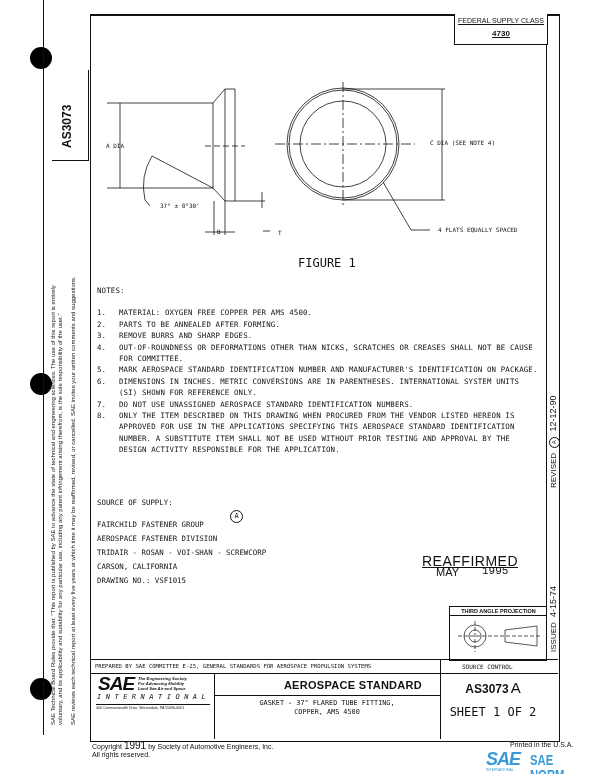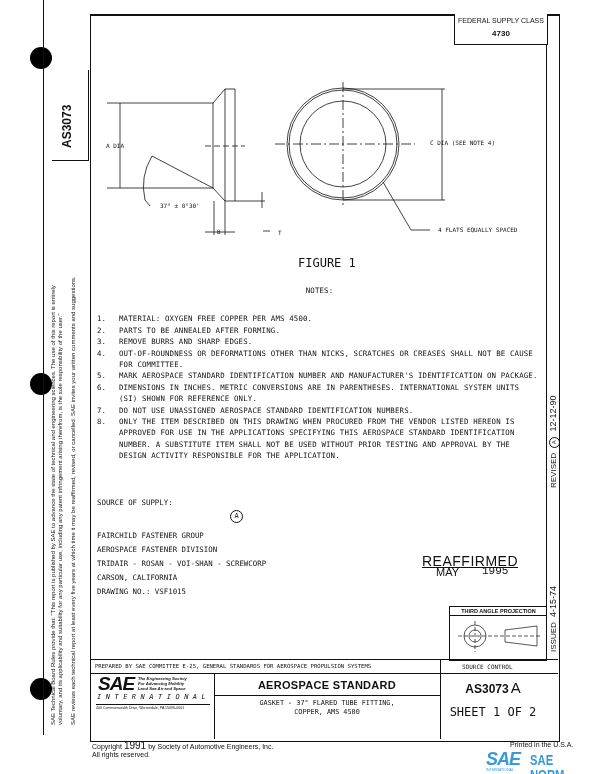--- a/index.html
+++ b/index.html
@@ -28,21 +28,21 @@
 <div class="vert sans" style="left:60px; top:148px; font-size:12px; font-weight:bold;">AS3073</div>
 
 <div class="vert sans" style="left:50px; top:725px; font-size:6px; width:660px;">SAE Technical Board Rules provide that: "This report is published by SAE to advance the state of technical and engineering sciences. The use of this report is entirely</div>
 <div class="vert sans" style="left:57px; top:725px; font-size:6px; width:660px;">voluntary, and its applicability and suitability for any particular use, including any patent infringement arising therefrom, is the sole responsibility of the user."</div>
 <div class="vert sans" style="left:70px; top:725px; font-size:6px; width:660px;">SAE reviews each technical report at least every five years at which time it may be reaffirmed, revised, or cancelled. SAE invites your written comments and suggestions.</div>
 
 <div class="abs" style="left:90px; top:14px; width:468px; height:725px; border:1.5px solid #111; border-top:2px solid #111;"></div>
 
 <div class="vline" style="left:546px; top:14px; width:1px; height:645px;"></div>
 
-<div class="abs" style="left:454px; top:14px; width:92px; height:30px; border:1px solid #111; border-top:none; background:#fff;">
+<div class="abs" style="left:454px; top:14px; width:92px; height:30px; border:1px solid #111; border-top:none; background:#fff;text-decoration:underline;">
   <div class="sans" style="font-size:7px; text-align:center; margin-top:3px;">FEDERAL SUPPLY CLASS</div>
   <div class="sans" style="font-size:8px; text-align:center; margin-top:5px; font-weight:bold;">4730</div>
 </div>
 
 <svg class="abs" style="left:90px; top:60px;" width="456" height="200" viewBox="0 0 456 200" fill="none" stroke="#111" stroke-width="0.8">
 
   <line x1="17" y1="43" x2="123" y2="43"></line>
   <line x1="17" y1="128" x2="123" y2="128"></line>
   <line x1="30" y1="43" x2="30" y2="128"></line>
   <polyline points="123,43 135,29 145,29 145,141 135,141 123,128 123,43"></polyline>
@@ -71,21 +71,21 @@
 </svg>
 <div class="abs mono" style="left:106px; top:142px; font-size:6px;">A DIA</div>
 <div class="abs mono" style="left:160px; top:202px; font-size:6px;">37° ± 0°30'</div>
 <div class="abs mono" style="left:217px; top:228px; font-size:6px;">B</div>
 <div class="abs mono" style="left:278px; top:229px; font-size:6px;">T</div>
 <div class="abs mono" style="left:430px; top:139px; font-size:6px;">C DIA (SEE NOTE 4)</div>
 <div class="abs mono" style="left:438px; top:226px; font-size:6px;">4 FLATS EQUALLY SPACED</div>
 <div class="abs mono" style="left:298px; top:256px; font-size:12px;">FIGURE 1</div>
 
 <div class="abs notes mono" style="left:97px; top:285px; width:445px;">
-  <div style="margin-bottom:17px;text-align:center;">NOTES:</div>
+  <div style="margin-bottom:11px;">NOTES:</div>
   <div id="notes-list">
       <div class="note-row">
         <span class="note-num">1.</span>
         <span>MATERIAL:  OXYGEN FREE COPPER PER AMS 4500.</span>
       </div>
       <div class="note-row">
         <span class="note-num">2.</span>
         <span>PARTS TO BE ANNEALED AFTER FORMING.</span>
       </div>
       <div class="note-row">
@@ -129,21 +129,21 @@
         <span>NUMBER.  A SUBSTITUTE ITEM SHALL NOT BE USED WITHOUT PRIOR TESTING AND APPROVAL BY THE</span>
       </div>
       <div class="note-row">
         <span class="note-num"></span>
         <span>DESIGN ACTIVITY RESPONSIBLE FOR THE APPLICATION.</span>
       </div>
     </div>
 </div>
 
 <div class="abs mono" style="left:97px; top:496px; font-size:7.4px; line-height:14px;">
-  <div style="margin-bottom:19px;">SOURCE OF SUPPLY:</div>
+  <div style="margin-bottom:8px;">SOURCE OF SUPPLY:</div>
   <div id="source-lines">
       <div>FAIRCHILD FASTENER GROUP</div>
       <div>AEROSPACE FASTENER DIVISION</div>
       <div>TRIDAIR - ROSAN - VOI-SHAN - SCREWCORP</div>
       <div>CARSON, CALIFORNIA</div>
       <div>DRAWING NO.:  VSF1015</div>
     </div>
 </div>
 <div class="abs mono" style="left:230px; top:510px; width:11px; height:11px; border:1px solid #111; border-radius:50%; font-size:7px; line-height:11px; text-align:center;"><span>A</span></div>
 
@@ -183,21 +183,21 @@
 <div class="abs sans" style="left:98px; top:675px; font-size:19px; font-weight:900; font-style:italic; letter-spacing:-1px; line-height:18px;">SAE</div>
 <div class="abs sans" style="left:138px; top:676px; font-size:4.2px; line-height:5px; font-style:italic; font-weight:bold;">
   <div>The Engineering Society</div>
   <div>For Advancing Mobility</div>
   <div>Land Sea Air and Space</div>
 </div>
 <div class="abs mono" style="left:97px; top:693px; font-size:7px; letter-spacing:4.5px; font-style:italic;">INTERNATIONAL</div>
 <div class="hline" style="left:96px; top:704px; width:114px; height:1px;"></div>
 <div class="abs sans" style="left:96px; top:706px; font-size:3.6px; white-space:nowrap;">400 Commonwealth Drive, Warrendale, PA 15096-0001</div>
 
-<div class="abs sans" style="left:214px; top:679px; width:226px; text-align:center; font-size:11px; font-weight:bold; letter-spacing:0.3px;">AEROSPACE STANDARD</div>
+<div class="abs sans" style="left:214px; top:679px; width:226px; text-align:center; font-size:11px; font-weight:bold; letter-spacing:0.3px;padding-left:26px;">AEROSPACE STANDARD</div>
 <div class="abs mono" style="left:214px; top:699px; width:226px; text-align:center; font-size:6.8px; line-height:9px;">
   <div>GASKET - 37° FLARED TUBE FITTING,</div>
   <div>COPPER, AMS 4500</div>
 </div>
 
 <div class="abs sans" style="left:440px; top:679px; width:106px; text-align:center; font-size:12px; font-weight:bold;">
   <span>AS3073</span><span style="font-weight:normal; font-size:15px; margin-left:2px;">A</span>
 </div>
 <div class="abs mono" style="left:440px; top:705px; width:106px; text-align:center; font-size:12px;">SHEET 1 OF 2</div>
 

